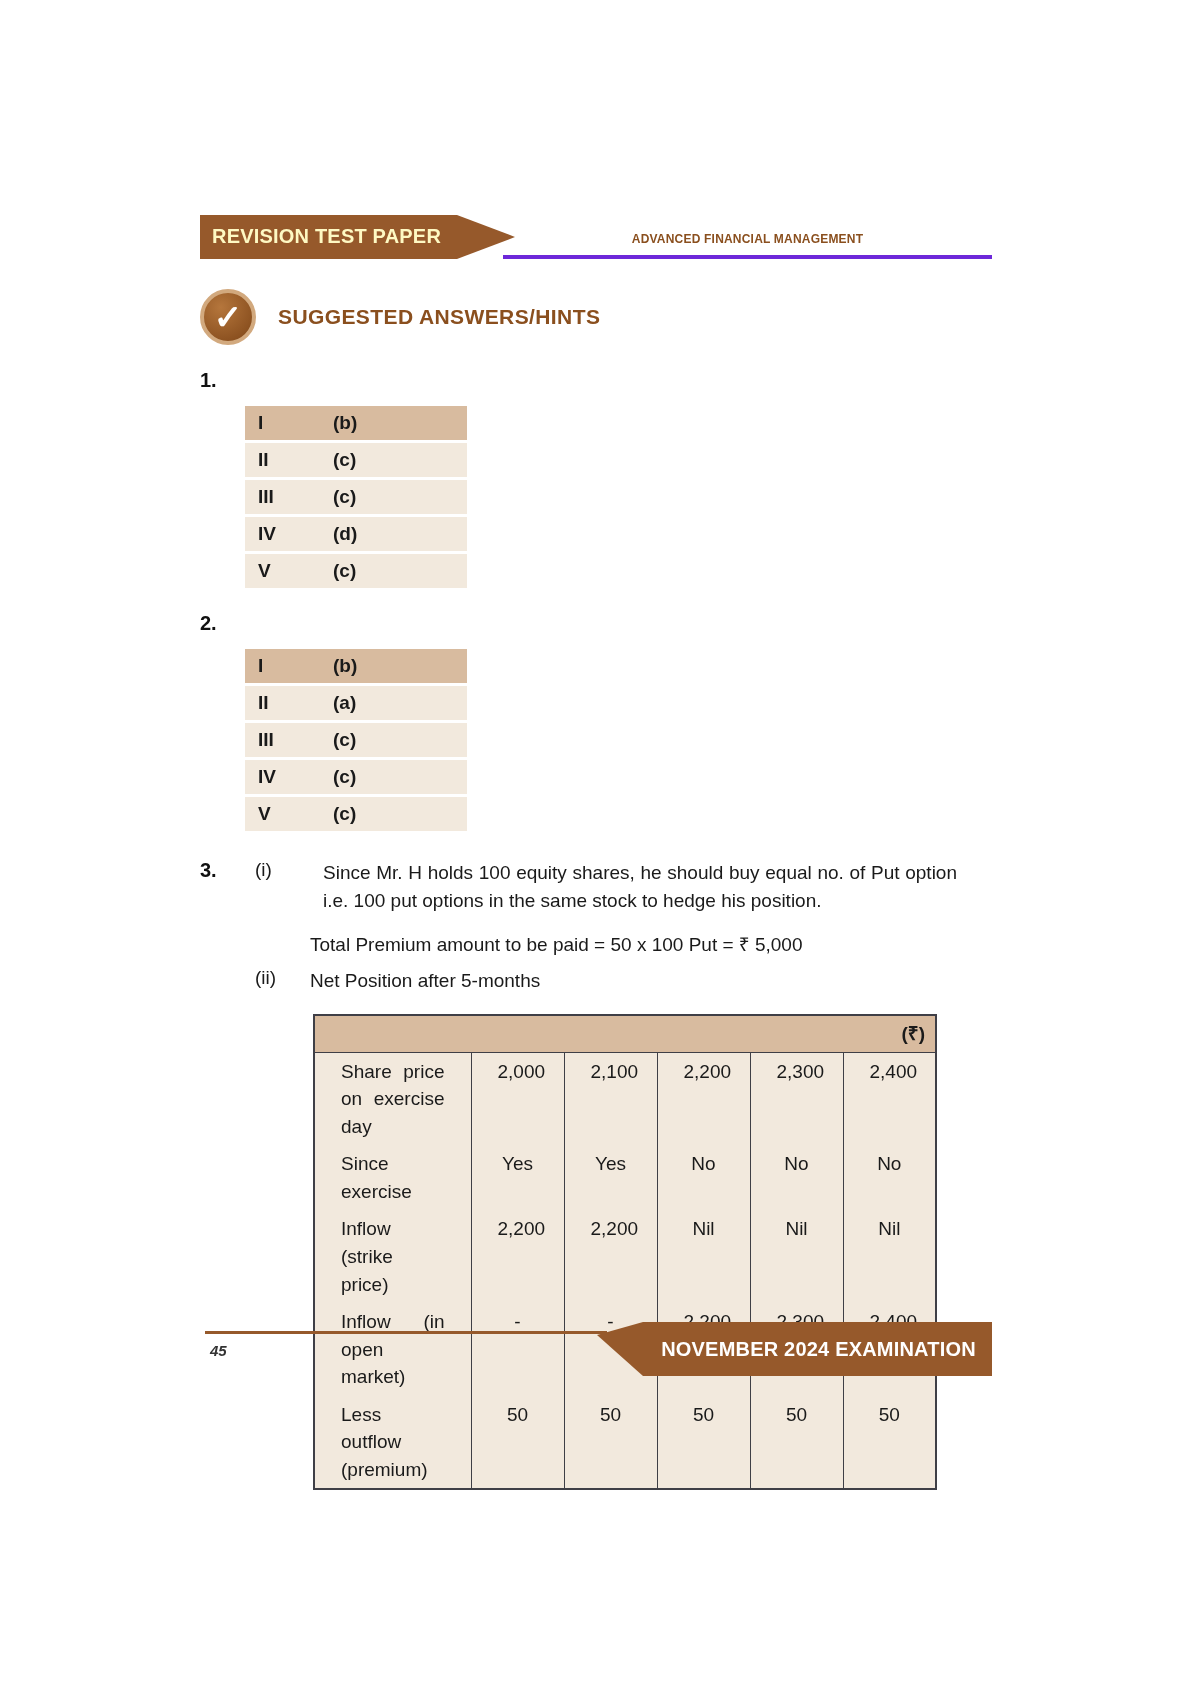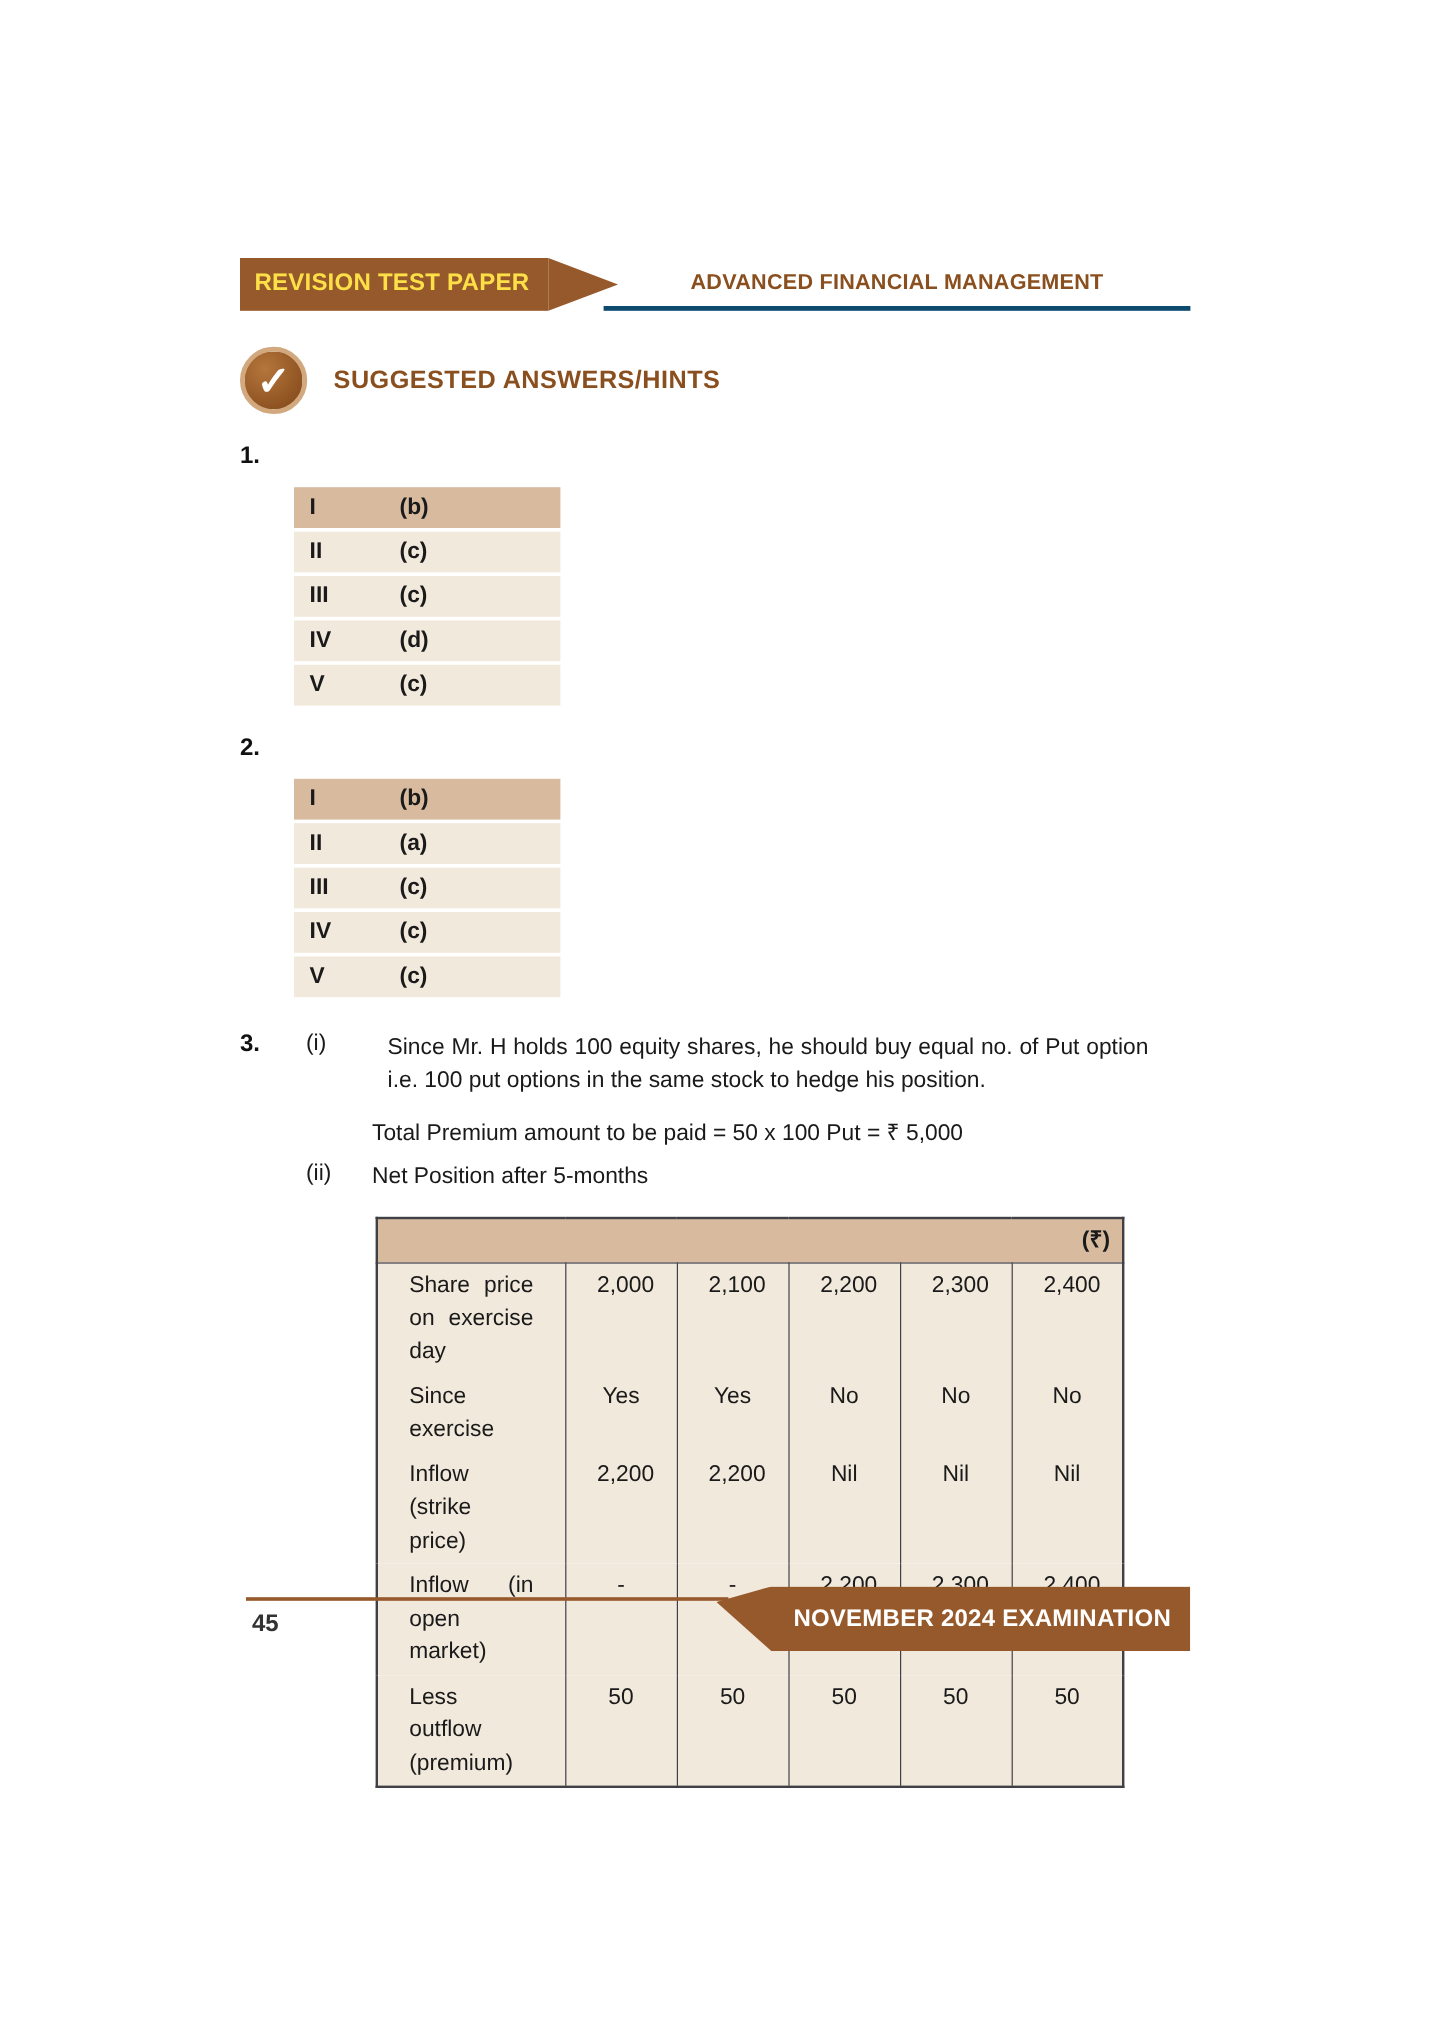--- a/index.html
+++ b/index.html
@@ -7,31 +7,31 @@
   body {
     width:1191px; height:1684px; position:relative;
     font-family:"Liberation Sans", sans-serif; color:#1a1a1a;
   }
   .content { position:absolute; left:200px; top:215px; width:792px; }
 
   
   .top-header { display:flex; align-items:flex-end; }
   .banner-wrap { display:flex; align-items:stretch; }
   .banner-text {
-    background:#96592b; color:#fde047; font-weight:bold; font-size:20px;
+    background:#96592b; color:#fef9c3; font-weight:bold; font-size:20px;
     padding:10px 16px 10px 12px; white-space:nowrap; letter-spacing:.2px;
   }
   .banner-arrow {
     width:0; height:0;
     border-top:22px solid transparent; border-bottom:22px solid transparent;
     border-left:58px solid #96592b;
   }
   .subject {
-    flex:1; text-align:center; color:#8a4f1e; font-weight:bold; font-size:18px;
-    padding:0 0 9px 0; border-bottom:4px solid #0c4a6e; margin-left:-12px;
+    flex:1; text-align:center; color:#8a4f1e; font-weight:bold; font-size:12px;
+    padding:0 0 9px 0; border-bottom:4px solid #6d28d9; margin-left:-12px;
     letter-spacing:.2px;
   }
 
   
   .section-head { display:flex; align-items:center; margin-top:30px; }
   .check-icon {
     width:56px; height:56px; border-radius:50%;
     background:radial-gradient(circle at 35% 30%, #b5763c, #7e4517);
     border:4px solid #d2a97e;
     color:#ffffff; font-size:34px; font-weight:bold;
@@ -81,21 +81,21 @@
   
   .footer { position:absolute; left:200px; top:1322px; width:792px; height:46px; }
   .footer-line { position:absolute; left:5px; right:385px; top:9px; height:3px; background:#96592b; }
   .footer-banner {
     position:absolute; right:0; top:0; width:395px; height:54px;
     background:#96592b; color:#ffffff; font-weight:bold; font-size:20px;
     display:flex; align-items:center; justify-content:center;
     padding-left:48px; letter-spacing:.2px;
     clip-path:polygon(46px 0, 100% 0, 100% 100%, 46px 100%, 0 24%);
   }
-  .page-num { position:absolute; left:10px; top:20px; font-weight:bold; font-size:20px; color:#333; }
+  .page-num { position:absolute; left:10px; top:20px; font-weight:bold; font-size:15px; color:#333;font-style:italic; }
 </style>
 </head>
 <body>
 
 <div class="content">
 
   <div class="top-header">
     <div class="banner-wrap">
       <div class="banner-text">REVISION TEST PAPER</div>
       <div class="banner-arrow"></div>

